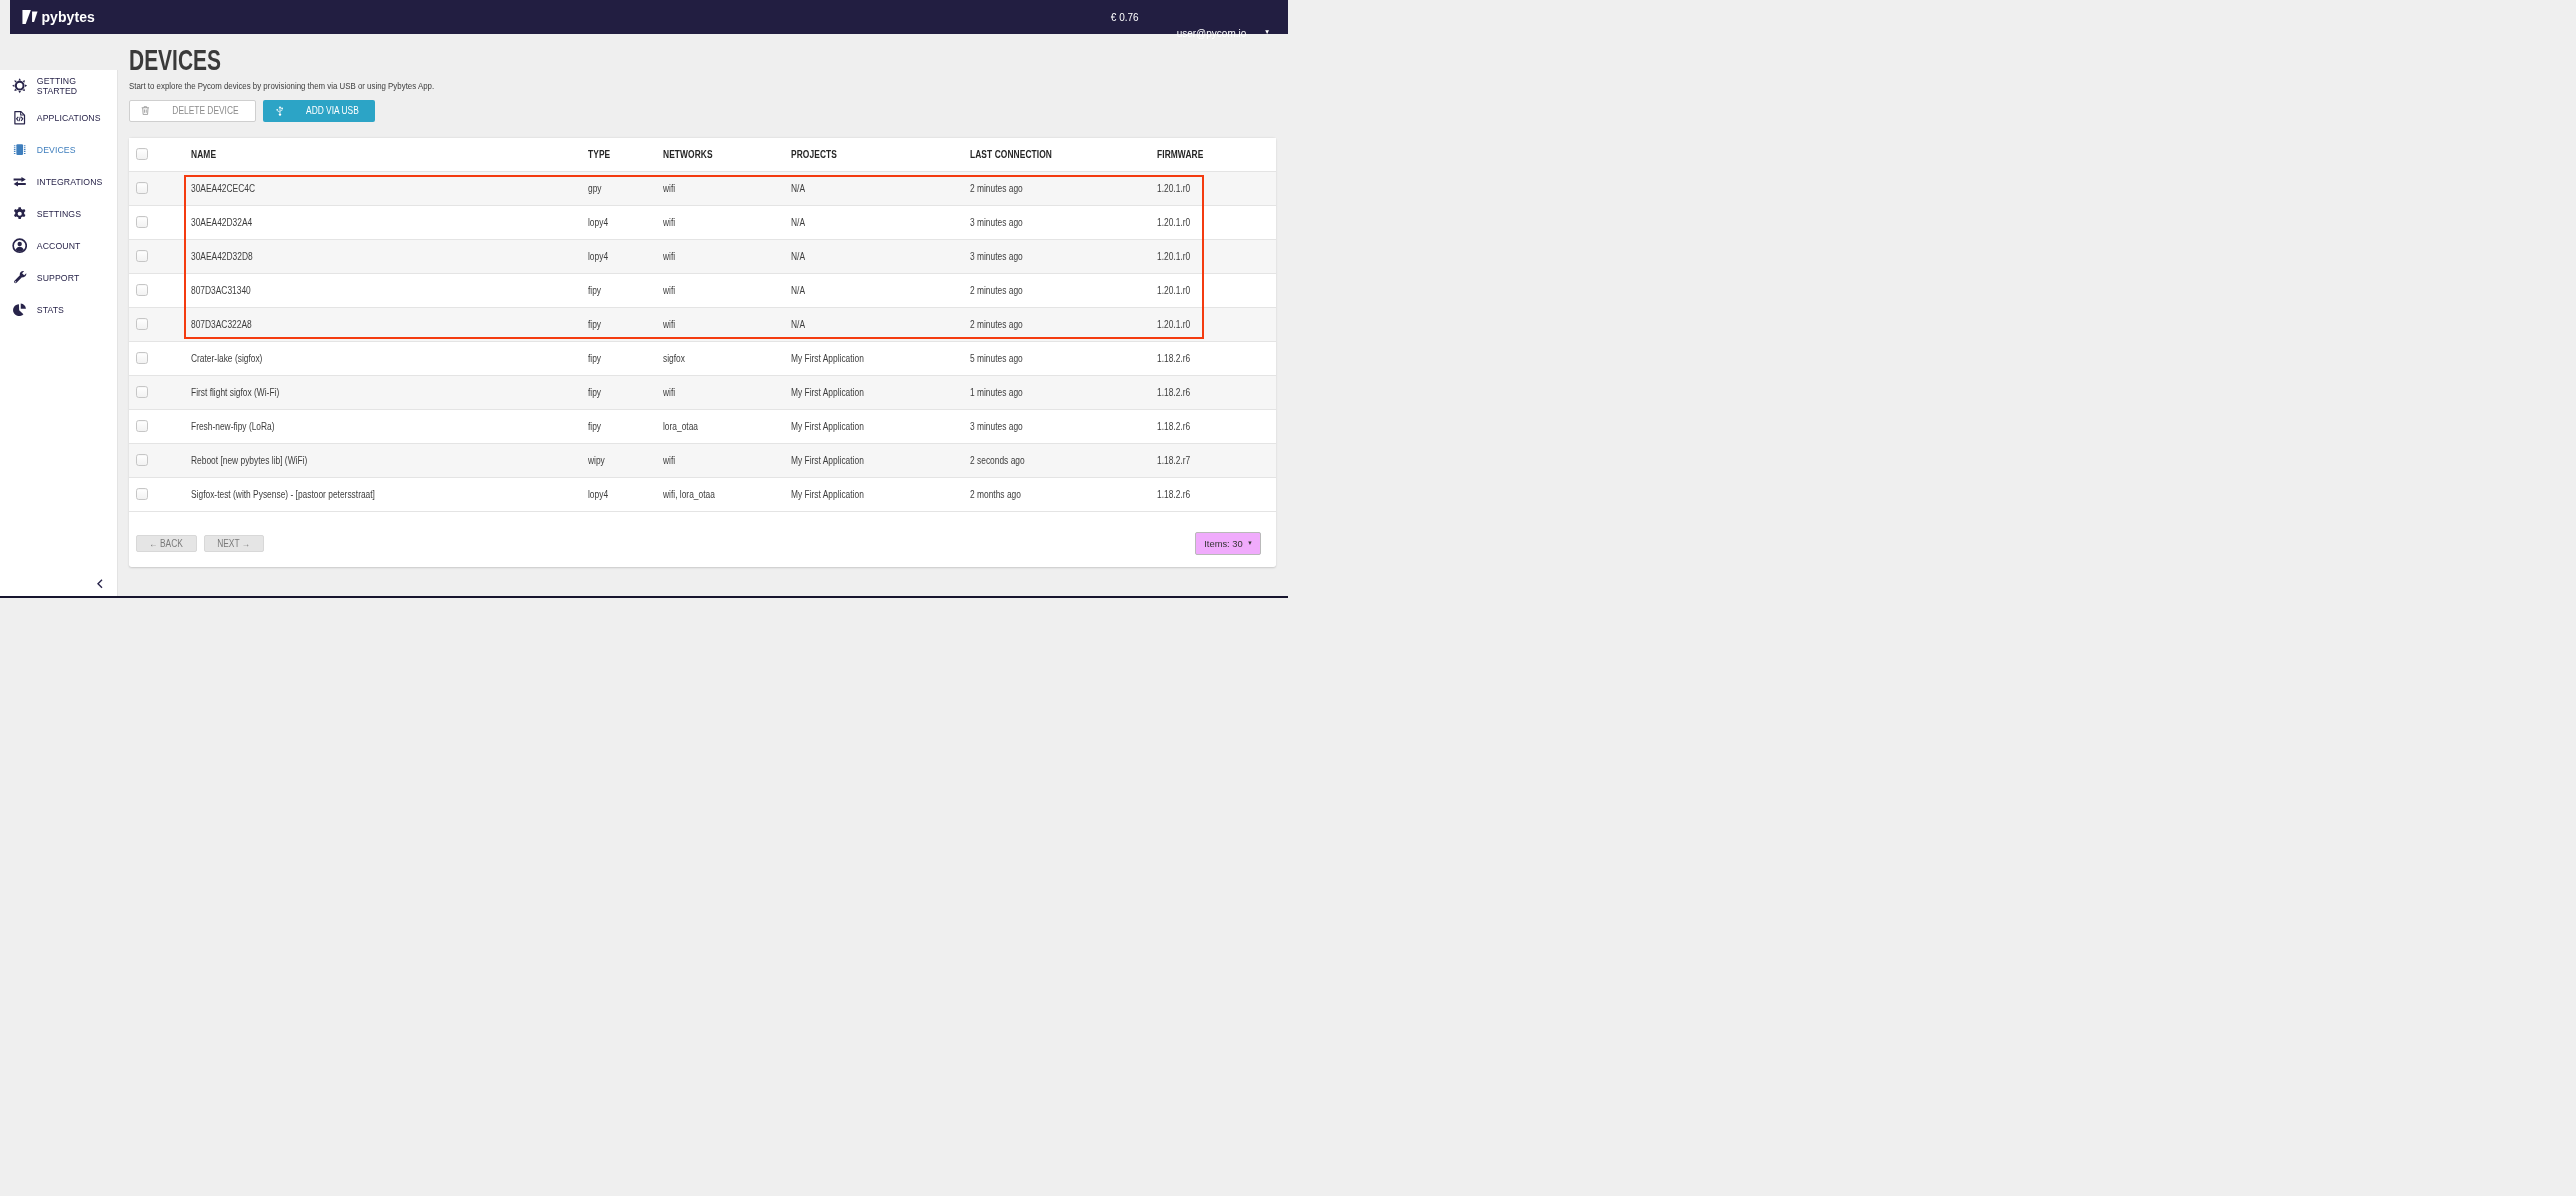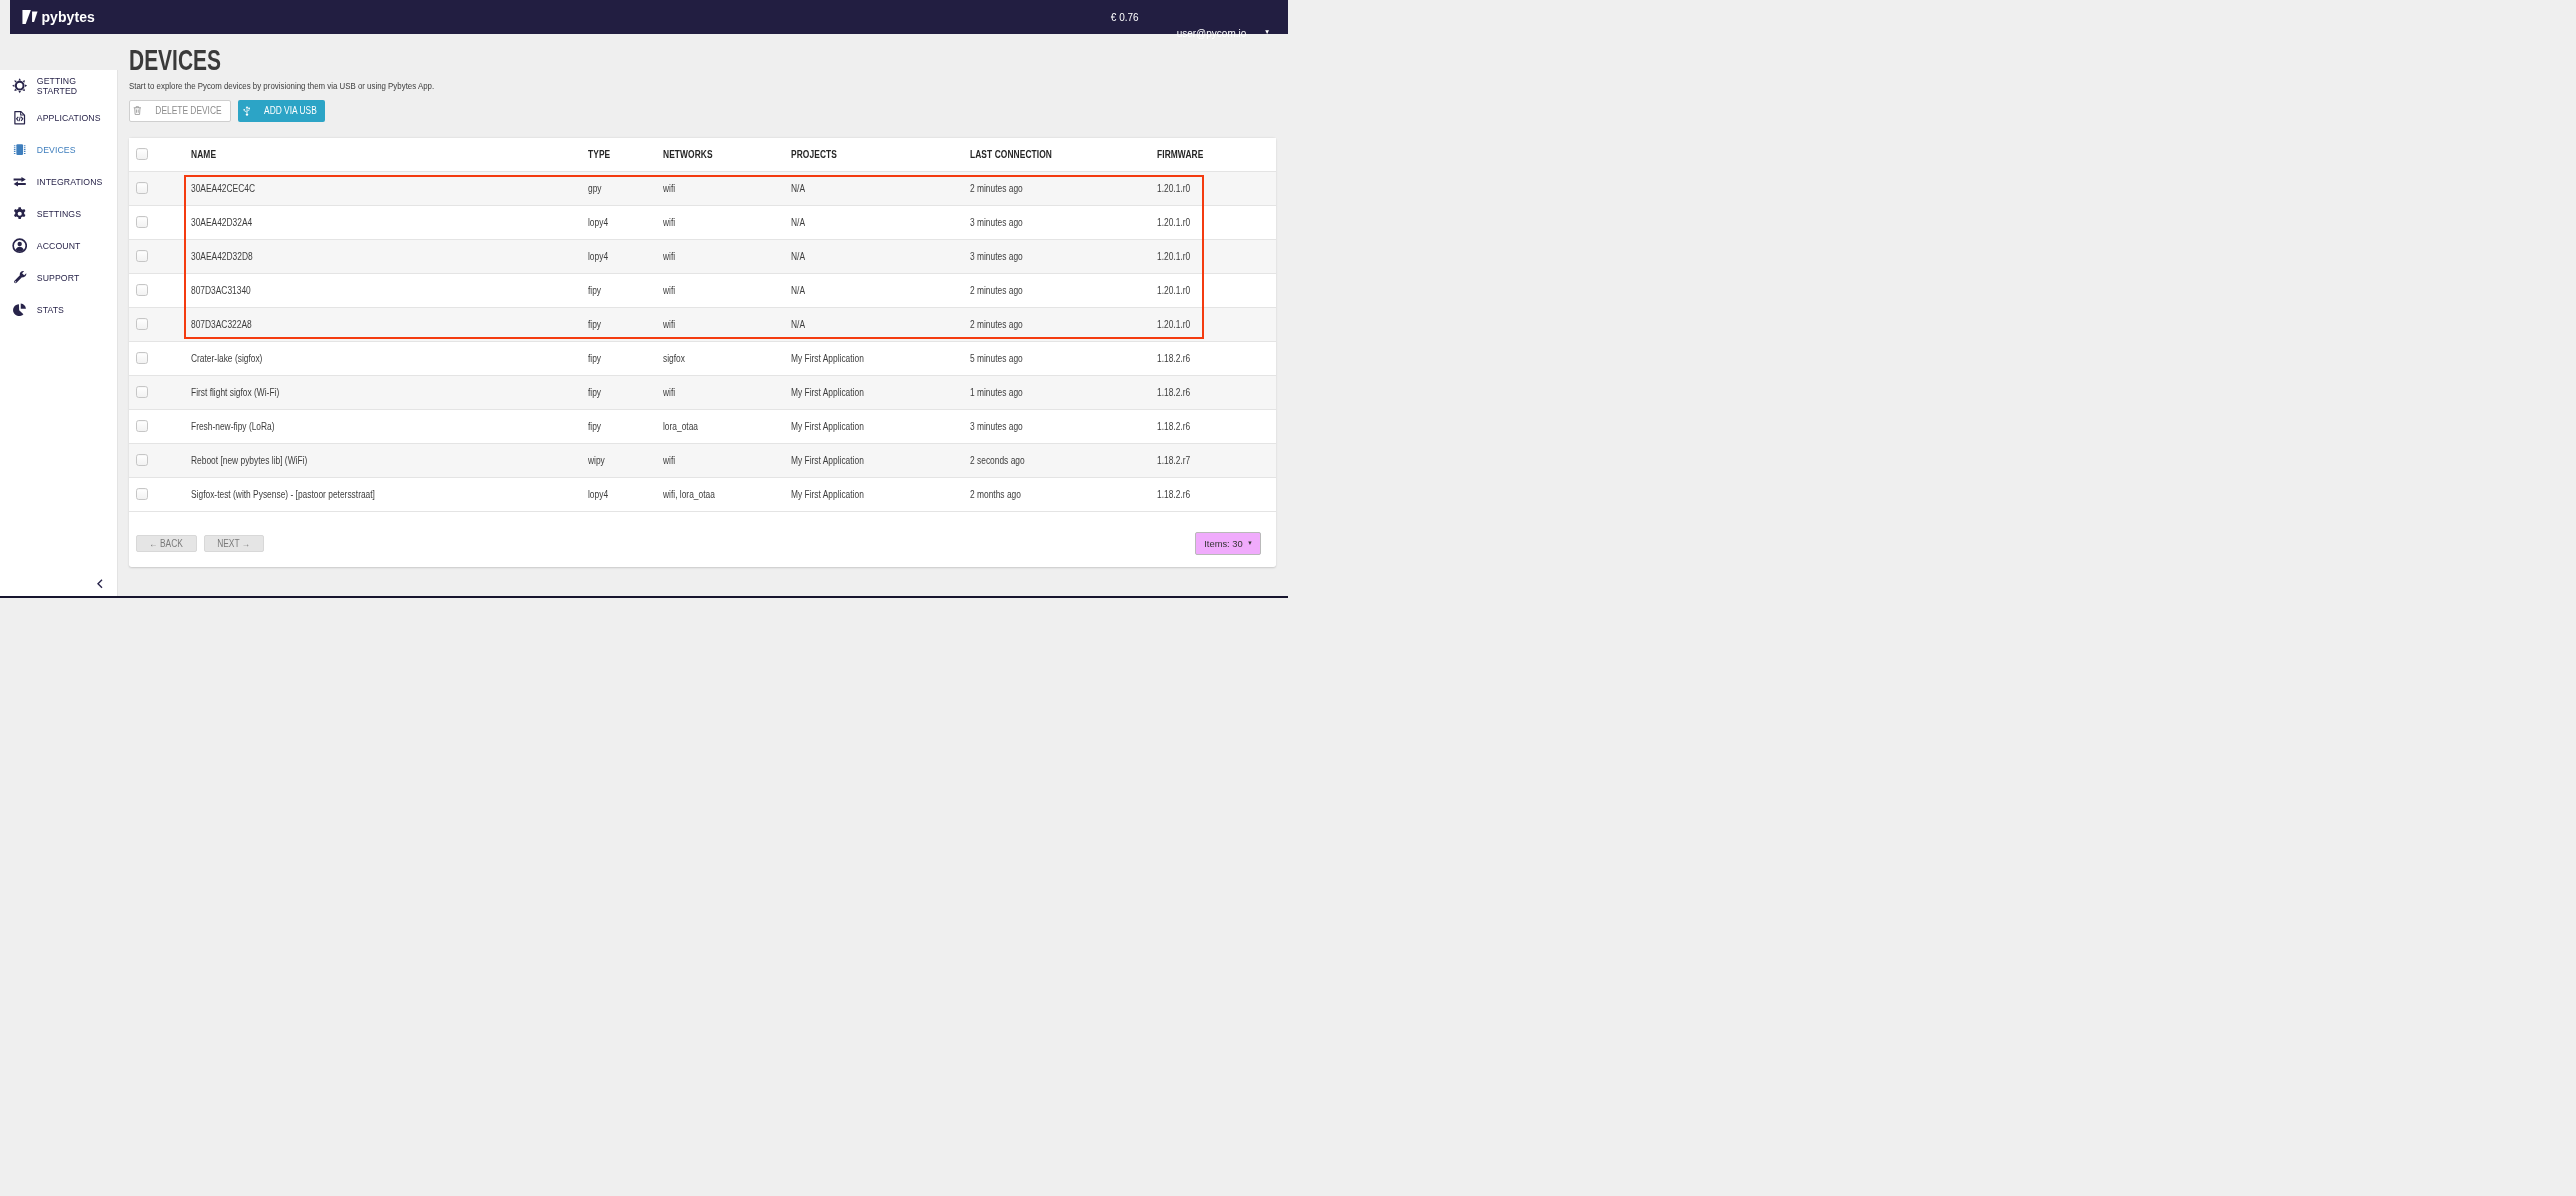--- a/index.html
+++ b/index.html
@@ -36,21 +36,21 @@
   .sicon { width:15.4px; height:15.4px; color:#28244a; flex:0 0 auto; }
   .slabel { font-size:8.7px; letter-spacing:0.1px; color:#28244a; }
   .sitem.active .slabel, .sitem.active .sicon { color:var(--accent,#3e7ebd); }
   .collapse { position:absolute; bottom:8px; left:94px; width:12.8px; height:13.4px; color:#28244a; cursor:pointer; }
 
   
   .main { margin-left:118px; padding:0 12px 0 11.4px; padding-top:34px; position:relative; }
   .ptitle { margin-top:14px; height:23px; }
   .psub { margin-top:9.4px; font-size:9.4px; color:#3d3d3d; }
   .toolbar { margin-top:8.7px; display:flex; gap:7.4px; }
-  .btn { height:21.5px; display:flex; align-items:center; gap:6px; padding:0 2px; border-radius:2px;
+  .btn { height:21.5px; display:flex; align-items:center; gap:15px; padding:0 10px; border-radius:2px;
          font-size:10px; cursor:pointer; border:0.7px solid transparent; background:none; font-family:inherit; }
   .btn-delete { background:#fff; border-color:#cfcfcf; color:#8c8c8c; }
   .btn-delete .icon { width:10.7px; height:10.7px; color:#8c8c8c; }
   .btn-add { background:var(--teal,#2ca4c6); color:#fff; }
   .btn-add .icon { width:12px; height:12px; color:#fff; }
 
   
   .card { margin-top:16px; background:#fff; border-radius:2.7px; box-shadow:0 0.7px 2px rgba(0,0,0,.16);
           padding-bottom:12.8px; position:relative; }
   .trow { display:grid; grid-template-columns:62px 397px 75px 128px 179px 187px 1fr;

